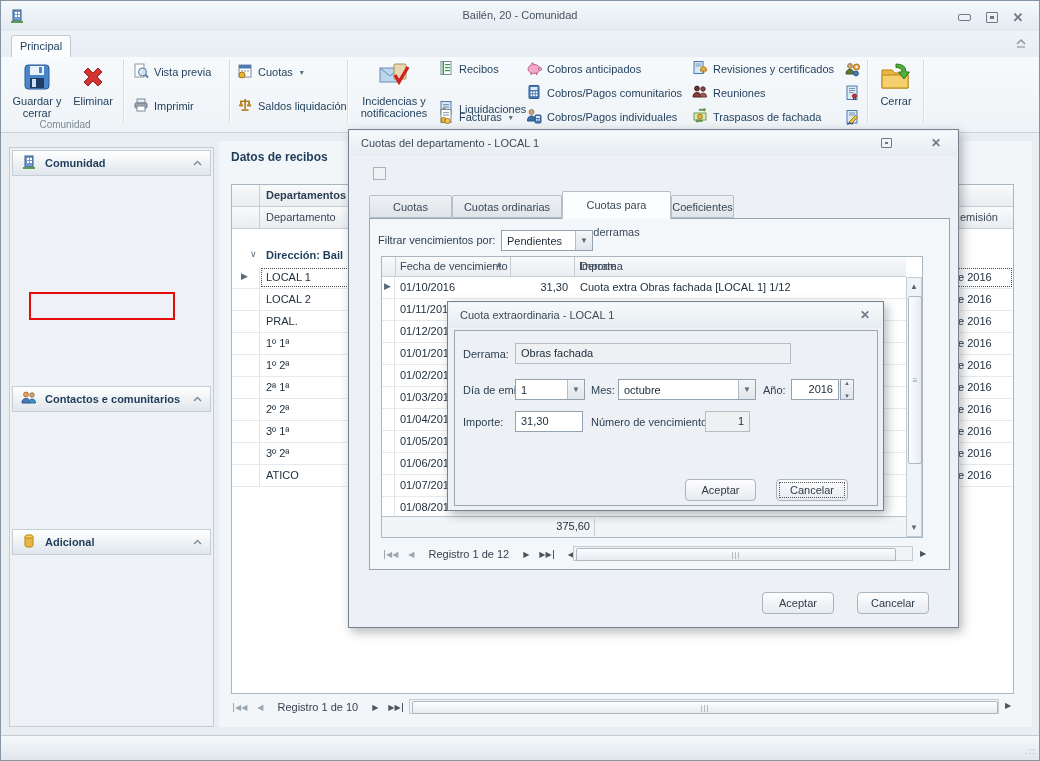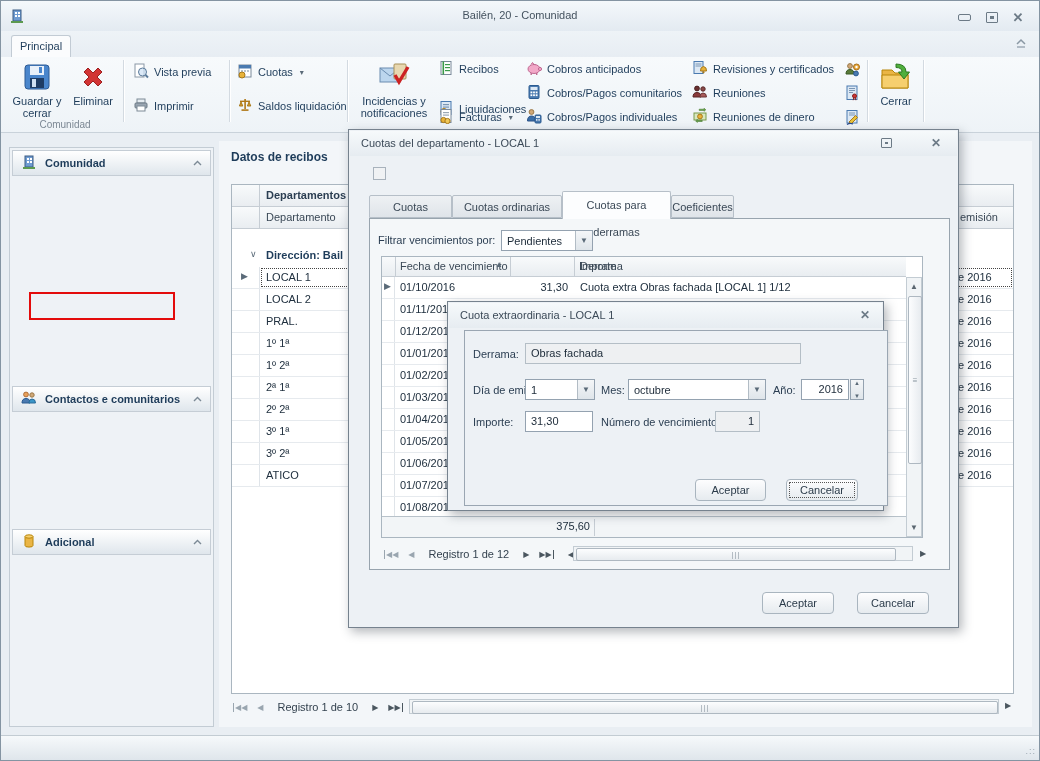--- a/index.html
+++ b/index.html
@@ -336,21 +336,21 @@
     </div>
     <div class="abs btn-small" style="left:691px;top:51px;">
       <span class="ic">
         <svg width="16" height="16">
             <rect x="2" y="5" width="12" height="7" fill="#d8e8c0" stroke="#7a9a4a"></rect>
             <circle cx="8" cy="8.5" r="2.4" fill="#e8b33a" stroke="#a8791a"></circle>
             <path d="M3 3 L11 3 L11 1.5 L14 4 L11 6.5 L11 5 L3 5 Z" fill="#6aa84a" stroke="#4a7a32" transform="scale(0.6) translate(9,-1)"></path>
             <path d="M13 14.5 L5 14.5 L5 16 L2 13.5 L5 11 L5 12.5 L13 12.5 Z" fill="#6aa84a" stroke="#4a7a32" transform="scale(0.6) translate(4,8)"></path>
           </svg>
       </span>
-      <span>Reuniones de dinero</span>
+      <span>Traspasos de fachada</span>
     </div>
 
     <div class="abs" style="left:843px;top:4px;">
       <svg width="17" height="16">
           <circle cx="6" cy="5" r="2.4" fill="#d0a878" stroke="#9a7848"></circle>
           <path d="M2 13 Q2 8.5 6 8.5 Q10 8.5 10 13 Z" fill="#5a7a3a" stroke="#3a5a25"></path>
           <circle cx="12.5" cy="6" r="3" fill="#e8a83a" stroke="#a8701a"></circle>
           <circle cx="12.5" cy="6" r="1.2" fill="#fff"></circle>
           <circle cx="12" cy="12.5" r="2.4" fill="#4a7ab0" stroke="#2a5a90"></circle>
         </svg>
@@ -706,21 +706,21 @@
   </div>
 
   <div class="abs dlg" style="left:446px;top:300px;width:437px;height:210px;z-index:20;padding-left:10px;">
     <div class="dlg-title">
       <span>Cuota extraordinaria - LOCAL 1</span>
     </div>
     <div class="dlg-btn" style="right:10px;top:6px;">
       <span class="glyph-close" style="font-size:12px;">✕</span>
     </div>
 
-    <div class="abs" style="left:16px;top:28px;width:424px;height:176px;border:1px solid #9aa6b2;background:#edf1f5;box-sizing:border-box;">
+    <div class="abs" style="left:6px;top:28px;width:424px;height:176px;border:1px solid #9aa6b2;background:#edf1f5;box-sizing:border-box;">
 
       <div class="abs" style="left:8px;top:17px;">Derrama:</div>
       <div class="field disabled" style="left:60px;top:12px;width:276px;height:21px;">Obras fachada</div>
 
       <div class="abs" style="left:8px;top:53px;">Día de emisión:</div>
       <div class="combo" style="left:60px;top:48px;width:70px;height:21px;">
         <span class="val">1</span>
         <span class="cbtn">▼</span>
       </div>
       <div class="abs" style="left:136px;top:53px;">Mes:</div>

